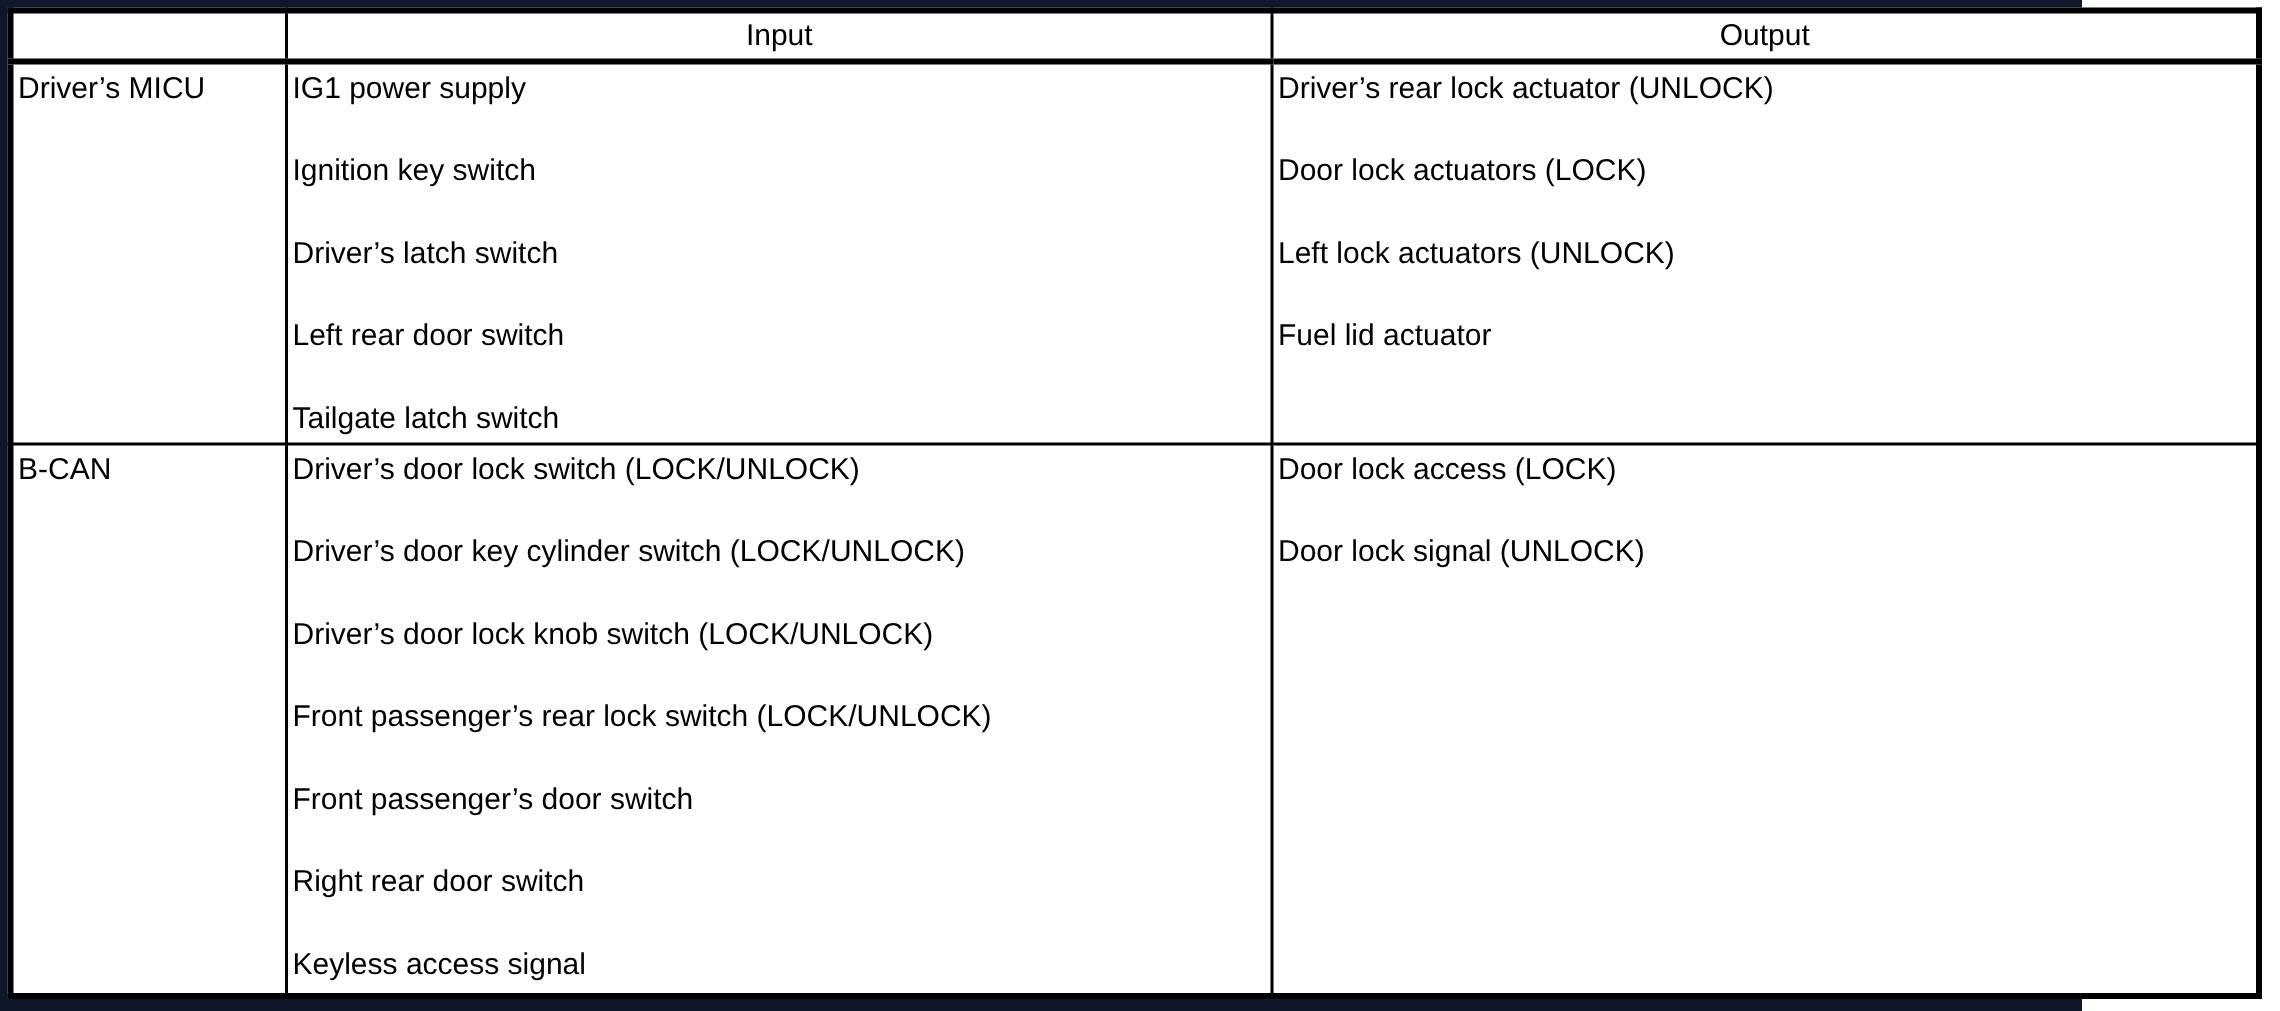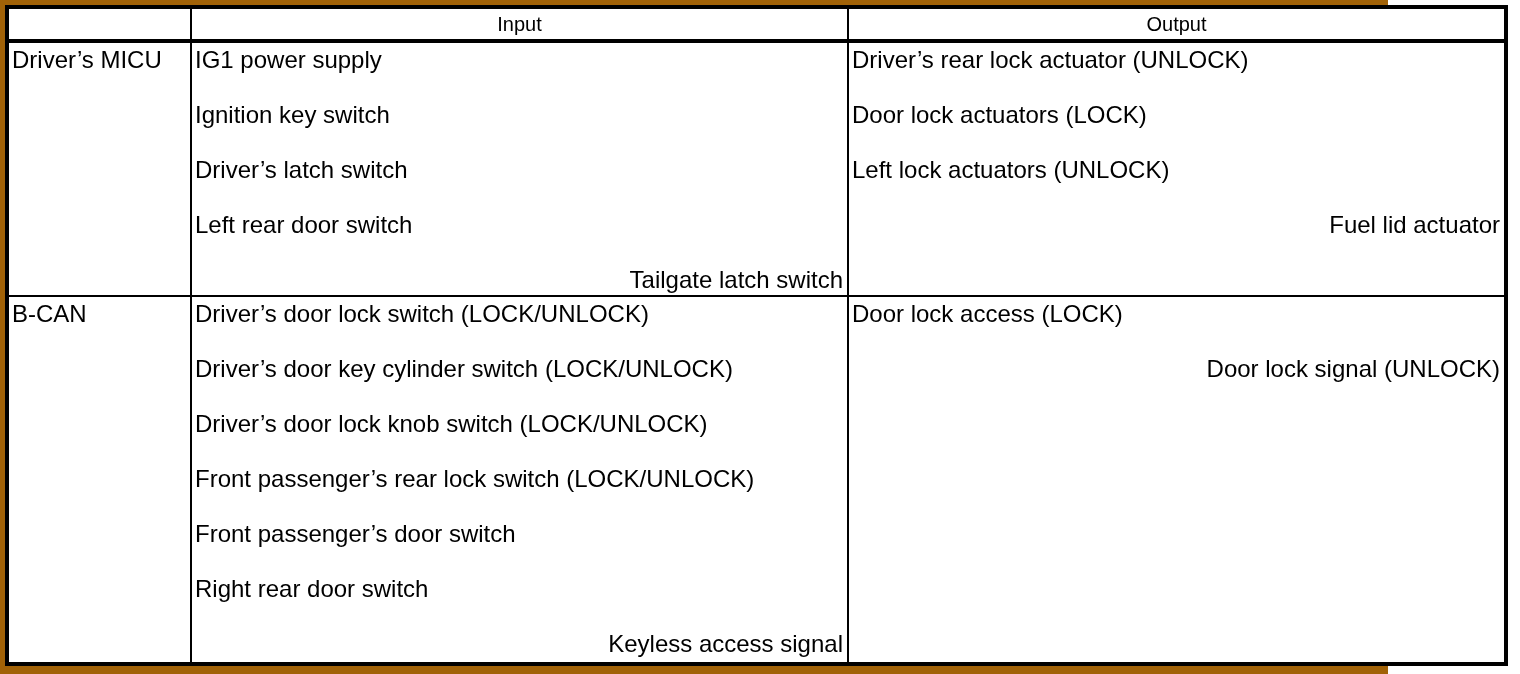--- a/index.html
+++ b/index.html
@@ -12,21 +12,21 @@
     width: 1520px;
     height: 674px;
     font-family: "Liberation Sans", sans-serif;
     color: #000000;
     overflow: hidden;
   }
   .sheet {
     position: relative;
     width: 1388px;
     height: 674px;
-    background: #a16207;
+    background: #0f172a;
   }
   table.io-table {
     position: absolute;
     left: 5px;
     top: 5px;
     width: 1503px;
     height: 661px;
     border-collapse: collapse;
     table-layout: fixed;
     background: #ffffff;
@@ -49,31 +49,31 @@
     font-size: 20px;
     font-weight: normal;
     text-align: center;
     vertical-align: middle;
     white-space: nowrap;
   }
   table.io-table tbody tr.r1 { height: 255px; }
   table.io-table tbody td {
     vertical-align: top;
     padding: 6px 4px 0 3px;
-    font-size: 24px;
+    font-size: 20px;
     line-height: 21px;
     overflow: hidden;
   }
   .cell-line,
   .item {
     line-height: 21px;
     margin: 0 0 34px 0;
     white-space: nowrap;
   }
-  .item:last-child { margin-bottom: 0; text-align: right; }
+  .item:last-child { margin-bottom: 0; }
 </style>
 </head>
 <body>
 
 <div class="sheet">
   <table class="io-table">
     <colgroup>
       <col class="c1">
       <col class="c2">
       <col class="c3">

